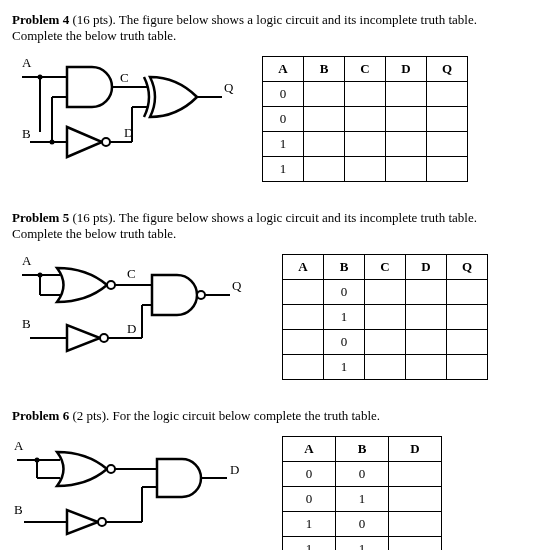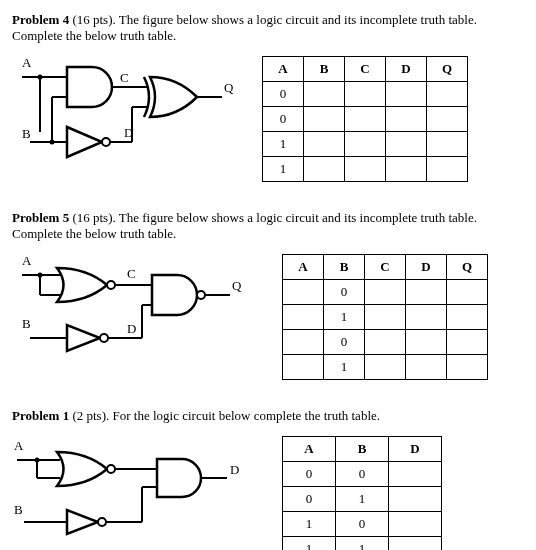--- a/index.html
+++ b/index.html
@@ -212,21 +212,21 @@
               <td></td>
             </tr>
       </tbody>
         </table>
     </div>
   </div>
 </div>
 
 <div class="problem-block">
   <div class="problem-header">
-    <span class="problem-title">Problem 1</span>
+    <span class="problem-title">Problem 6</span>
     <span>(2 pts).</span>
     <span>For the logic circuit below complete the truth table.</span>
   </div>
   <div class="problem-row">
     <div class="circuit">
       <svg width="250" height="110" viewBox="0 0 250 110">
 
         <text x="2" y="18" font-size="13">A</text>
         <line x1="5" y1="28" x2="48" y2="28" stroke="#000" stroke-width="2"></line>
         <line x1="25" y1="28" x2="25" y2="46" stroke="#000" stroke-width="2"></line>

